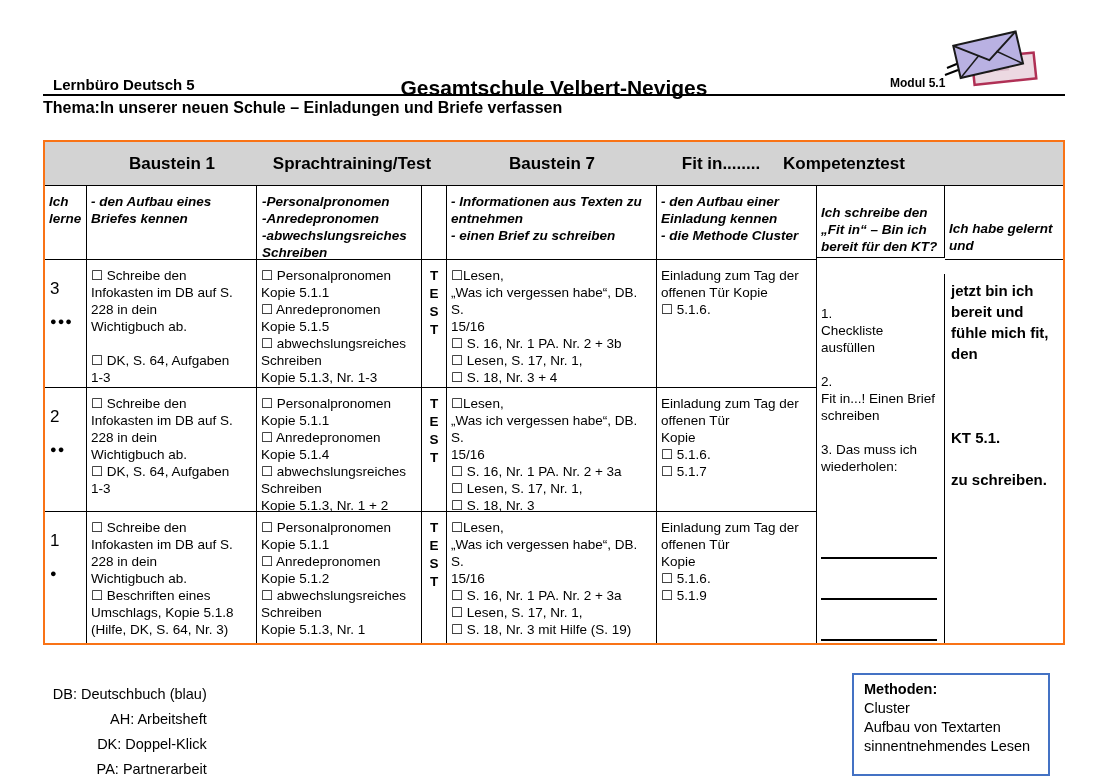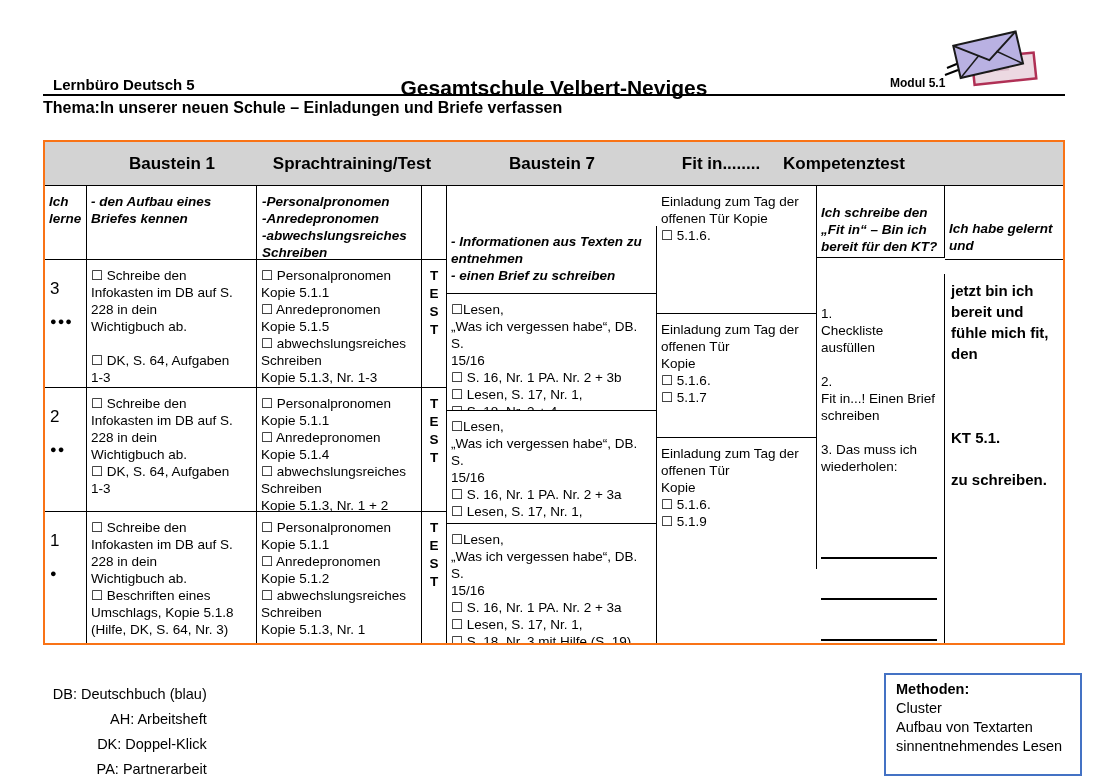--- a/index.html
+++ b/index.html
@@ -26,21 +26,21 @@
   .grayrow { display:flex; height:44px; background:#d3d3d3; border-bottom:1px solid #000; box-sizing:border-box; }
   .gcell { display:flex; align-items:center; justify-content:center;
            font-weight:bold; font-size:17px; box-sizing:border-box; }
   .gc-lvl  { width:42px; }  .gc-b1 { width:170px; } .gc-spr { width:190px; }
   .gc-b2   { width:210px; } .gc-b3 { width:160px; } .gc-fit { width:128px; text-align:left; }
   .gc-kt   { width:118px; }
 
   .tbody { display:flex; height:457px; }
   .col { display:flex; flex-direction:column; box-sizing:border-box; }
   .c-lvl { width:42px; }  .c-b1 { width:170px; } .c-spr { width:165px; } .c-test { width:25px; }
-  .c-b2  { width:210px;margin-top:40px; } .c-b3 { width:160px; } .c-fit { width:128px;gap:16px; } .c-kt   { width:118px; }
+  .c-b2  { width:210px; } .c-b3 { width:160px; } .c-fit { width:128px;gap:16px; } .c-kt   { width:118px; }
 
   .cell { box-sizing:border-box; border-right:1px solid #000; border-bottom:1px solid #000;
           padding:7px 4px; font-size:13.5px; line-height:17px; white-space:pre-line; overflow:hidden; }
   .col .cell:last-child { border-bottom:none; }
   .c-kt .cell { border-right:none; }
 
   .h-sub { height:74px; } .h-r3 { height:128px; } .h-r2 { height:124px; } .h-r1 { height:131px; }
   .h-merged { height:383px; }
 
   .sub { font-style:italic; font-weight:bold; }
@@ -61,21 +61,21 @@
   .kt-merged { font-weight:bold; font-size:15px; line-height:21px; padding-top:20px; padding-left:6px; }
 
   
   .legend { position:absolute; left:43px; top:686px; height:54px; display:flex; align-items:flex-end;flex-direction:column; }
   .legend .ltext { font-size:14.5px; margin-bottom:9px; white-space:nowrap; }
   .lgap-a { margin-left:31px; } .lgap-b { margin-left:42px; } .lgap-c { margin-left:32px;text-align:center; }
   .lgap-d { margin-left:6px; }  .lgap-e { margin-left:8px; }
   .licon { margin-bottom:2px; }
 
   
-  .methods { position:absolute; left:884px; top:673px; width:198px; height:103px;
+  .methods { position:absolute; left:852px; top:673px; width:198px; height:103px;
              border:2px solid #4472c4; box-sizing:border-box; padding:5px 10px;
              font-size:14.5px; line-height:19px; }
   .methods .mtitle { font-weight:bold; }
   .methods .mitems { white-space:pre-line; }
 </style>
 </head>
 <body>
 
 <div class="sheet">
 
@@ -221,20 +221,23 @@
 ☐ S. 18, Nr. 3</div>
         <div class="cell h-r1">☐Lesen,
 „Was ich vergessen habe“, DB. S.
 15/16
 ☐ S. 16, Nr. 1 PA. Nr. 2 + 3a
 ☐ Lesen, S. 17, Nr. 1,
 ☐ S. 18, Nr. 3 mit Hilfe (S. 19)</div>
       </div>
 
       <div class="col c-b3">
+        <div class="cell sub h-sub">- den Aufbau einer
+Einladung kennen
+- die Methode Cluster</div>
         <div class="cell h-r3">Einladung zum Tag der
 offenen Tür  Kopie
 ☐ 5.1.6.</div>
         <div class="cell h-r2">Einladung zum Tag der
 offenen Tür
 Kopie
 ☐ 5.1.6.
 ☐ 5.1.7</div>
         <div class="cell h-r1">Einladung zum Tag der
 offenen Tür

